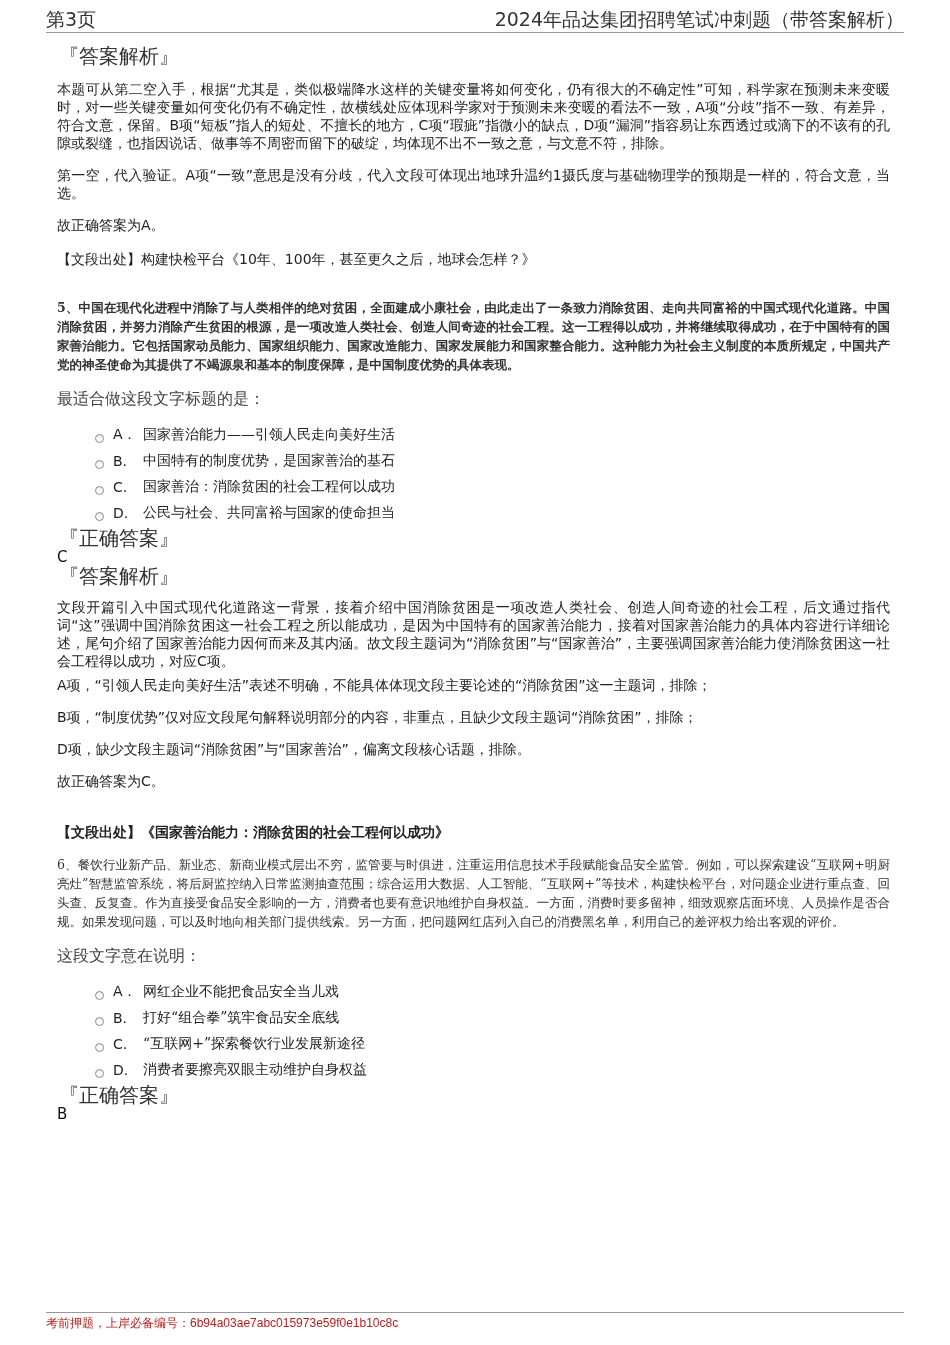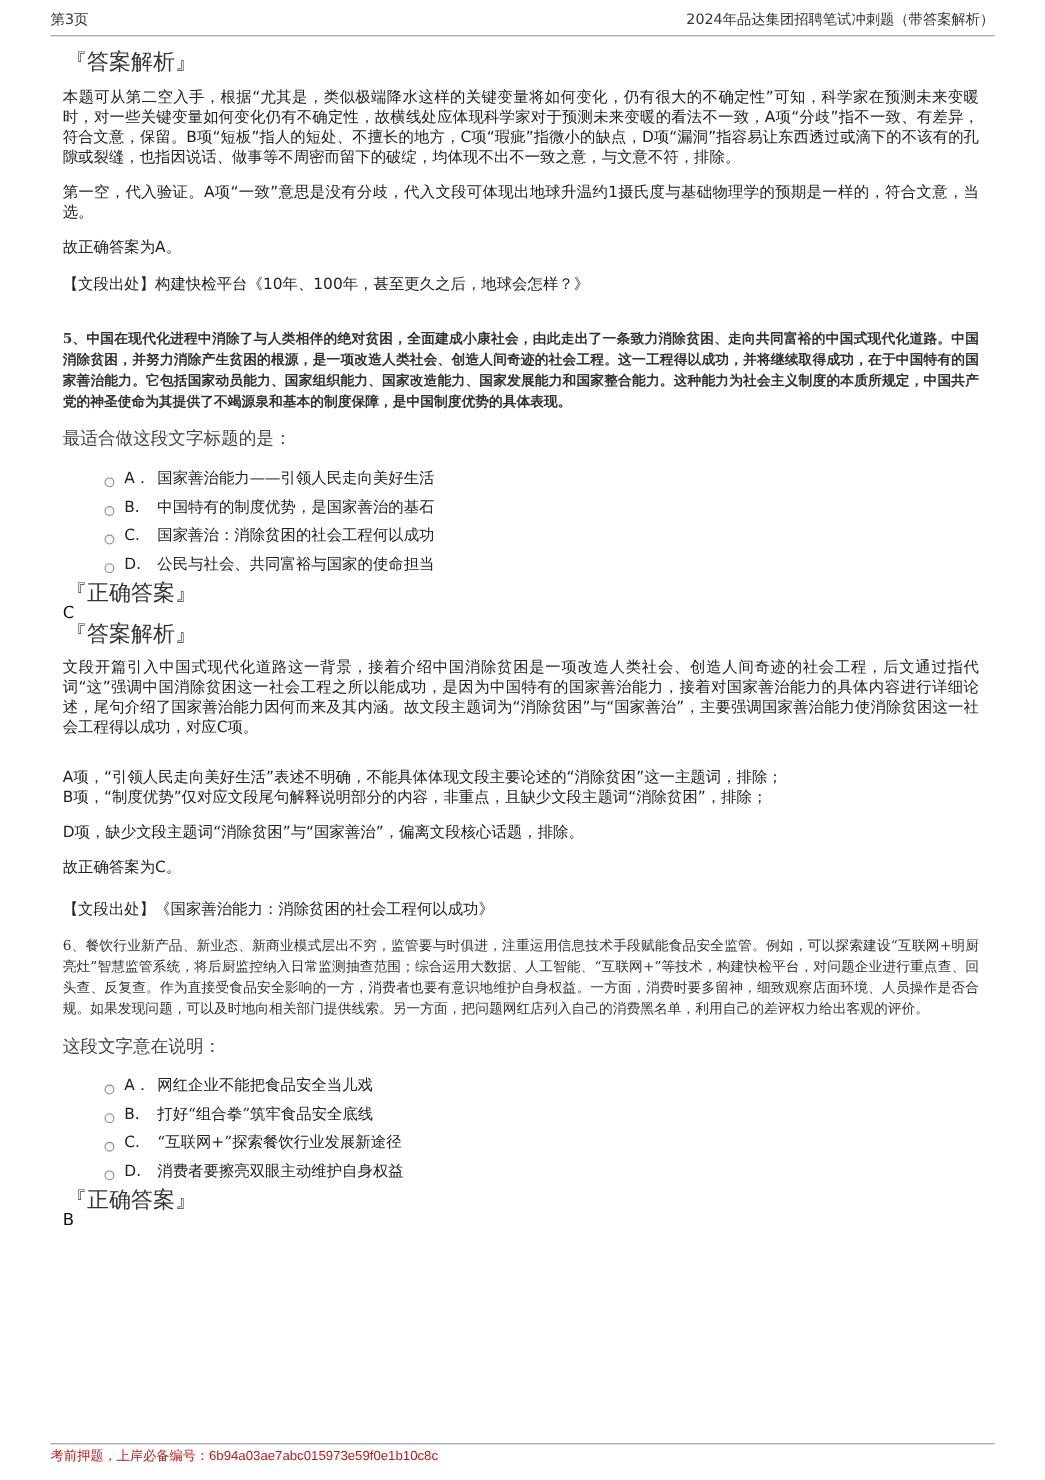--- a/index.html
+++ b/index.html
@@ -4,21 +4,21 @@
   <style>
     html, body { margin: 0; padding: 0; background: #ffffff; }
     body {
       width: 950px; height: 1345px; position: relative; overflow: hidden;
       font-family: "DejaVu Sans", "Liberation Sans", sans-serif;
       color: #222;
     }
     .header {
       position: absolute; left: 46px; right: 46px; top: 10px; height: 22px;
       border-bottom: 1px solid #999;
-      font-size: 13px; color: #333;
+      font-size: 19px; color: #333;
       display: flex; justify-content: space-between; align-items: flex-start;
     }
     .header .left, .header .right { line-height: 18px; }
     .content { position: absolute; left: 57px; right: 60px; top: 44px; }
     .bracket { font-size: 20px; color: #333; line-height: 20px; margin-left: 2px; }
     .para {
       font-size: 14px; line-height: 18px; color: #222; margin: 0;
       text-align: justify;
     }
     .qtext {
@@ -84,25 +84,25 @@
     <div class="option">
       <span class="radio"></span>
       <span class="opt-letter">D.</span>
       <span class="opt-text">公民与社会、共同富裕与国家的使命担当</span>
     </div>
   </div>
   <div class="bracket" style="margin-top:2px;">『正确答案』</div>
   <div class="answer-letter">C</div>
   <div class="bracket">『答案解析』</div>
   <p class="para" style="margin-top:12px;">文段开篇引入中国式现代化道路这一背景，接着介绍中国消除贫困是一项改造人类社会、创造人间奇迹的社会工程，后文通过指代词“这”强调中国消除贫困这一社会工程之所以能成功，是因为中国特有的国家善治能力，接着对国家善治能力的具体内容进行详细论述，尾句介绍了国家善治能力因何而来及其内涵。故文段主题词为“消除贫困”与“国家善治”，主要强调国家善治能力使消除贫困这一社会工程得以成功，对应C项。</p>
-  <p class="para" style="margin-top:28px;">A项，“引领人民走向美好生活”表述不明确，不能具体体现文段主要论述的“消除贫困”这一主题词，排除；</p>
-  <p class="para" style="">B项，“制度优势”仅对应文段尾句解释说明部分的内容，非重点，且缺少文段主题词“消除贫困”，排除；</p>
+  <p class="para" style="margin-top:6px;">A项，“引领人民走向美好生活”表述不明确，不能具体体现文段主要论述的“消除贫困”这一主题词，排除；</p>
+  <p class="para" style="margin-top:14px;">B项，“制度优势”仅对应文段尾句解释说明部分的内容，非重点，且缺少文段主题词“消除贫困”，排除；</p>
   <p class="para" style="margin-top:14px;">D项，缺少文段主题词“消除贫困”与“国家善治”，偏离文段核心话题，排除。</p>
   <p class="para" style="margin-top:14px;">故正确答案为C。</p>
-  <p class="para" style="margin-top:20px;">【文段出处】《国家善治能力：消除贫困的社会工程何以成功》</p>
+  <p class="para" style="margin-top:33px;font-weight:bold;">【文段出处】《国家善治能力：消除贫困的社会工程何以成功》</p>
 
   <p class="qtext" style="margin-top:14px;">6、餐饮行业新产品、新业态、新商业模式层出不穷，监管要与时俱进，注重运用信息技术手段赋能食品安全监管。例如，可以探索建设“互联网+明厨亮灶”智慧监管系统，将后厨监控纳入日常监测抽查范围；综合运用大数据、人工智能、“互联网+”等技术，构建快检平台，对问题企业进行重点查、回头查、反复查。作为直接受食品安全影响的一方，消费者也要有意识地维护自身权益。一方面，消费时要多留神，细致观察店面环境、人员操作是否合规。如果发现问题，可以及时地向相关部门提供线索。另一方面，把问题网红店列入自己的消费黑名单，利用自己的差评权力给出客观的评价。</p>
   <div class="prompt" style="margin-top:16px;">这段文字意在说明：</div>
   <div class="options" style="margin-top:14px;">
     <div class="option">
       <span class="radio"></span>
       <span class="opt-letter">A．</span>
       <span class="opt-text">网红企业不能把食品安全当儿戏</span>
     </div>
     <div class="option">

